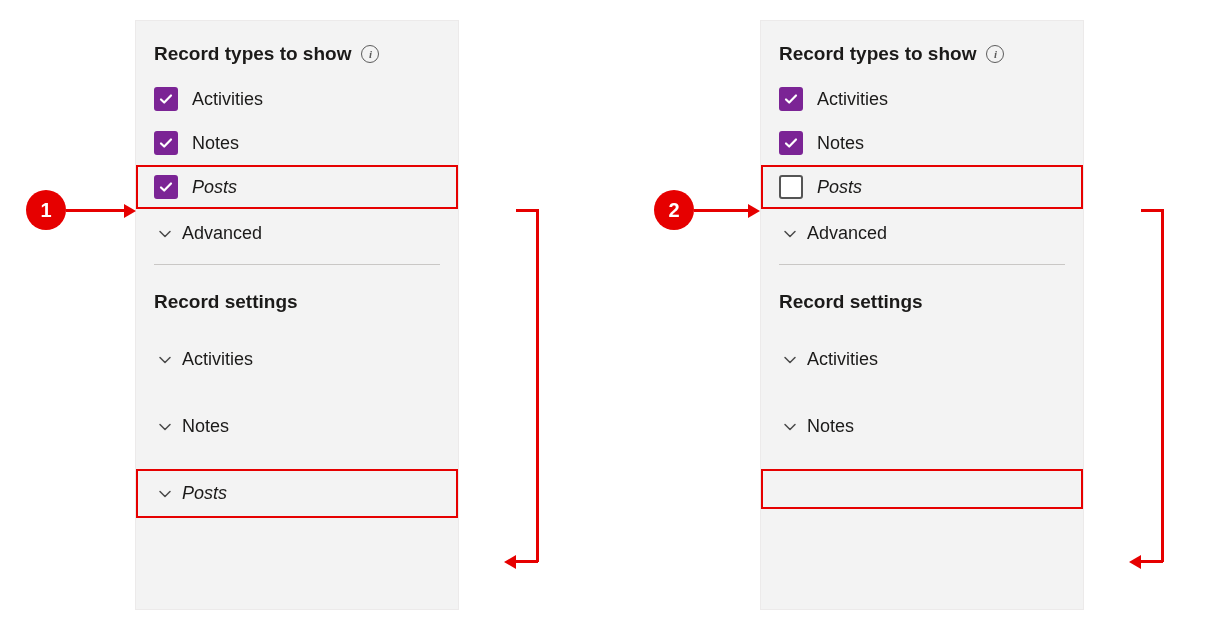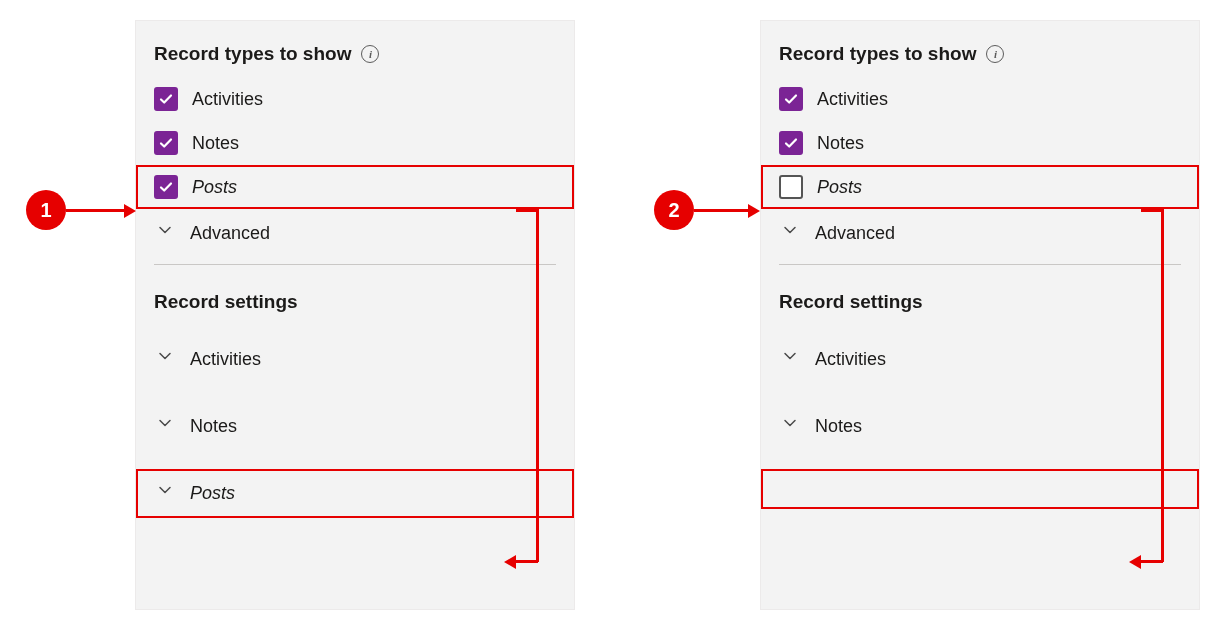--- a/index.html
+++ b/index.html
@@ -9,21 +9,21 @@
     height: 637px;
     background: #ffffff;
     font-family: "Segoe UI", -apple-system, BlinkMacSystemFont, sans-serif;
     font-size: 18px;
     color: #1b1a19;
     position: relative;
   }
 
   .panel {
     position: absolute;
-    width: 440px;
+    width: 324px;
     background: #f3f3f3;
     border: 1px solid #eceaea;
     box-sizing: border-box;
   }
   #panel-left  { left: 135px; top: 20px; height: 590px; }
   #panel-right { left: 760px; top: 20px; height: 590px; }
 
   .section-title {
     font-size: 19px;
     font-weight: 600;
@@ -74,21 +74,22 @@
   }
   .cb.checked svg { display: block; }
   .cb svg { display: none; }
   .cb.unchecked {
     border-color: #555;
     background: #fff;
   }
 
   .expander-row {
     display: flex;
-    gap: 18px;
+    align-items: center;
+    gap: 10px;
     padding: 14px 18px 14px 22px;
     cursor: pointer;
     box-sizing: border-box;
   }
   .chevron {
     width: 14px;
     height: 14px;
     display: inline-flex;
     align-items: center;
     justify-content: center;

